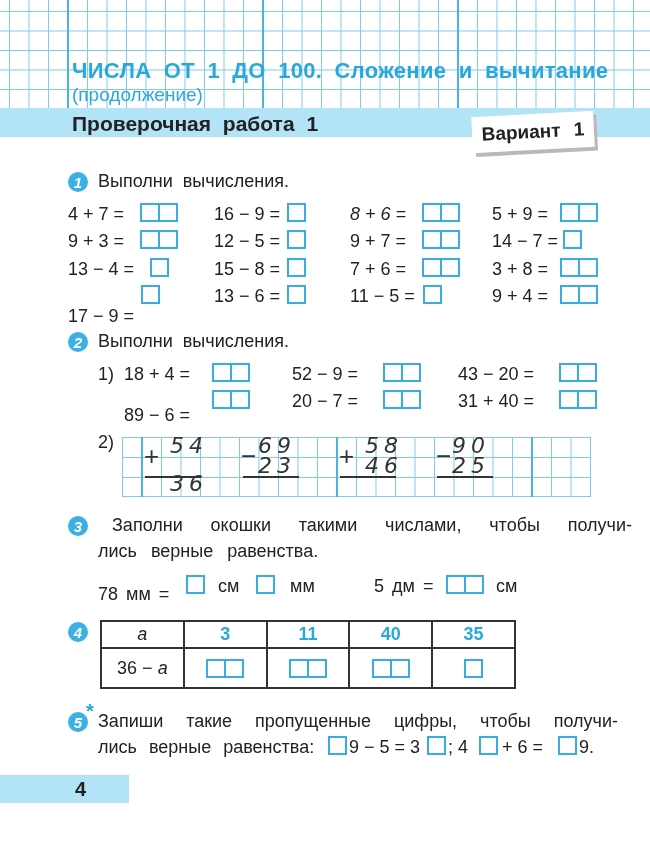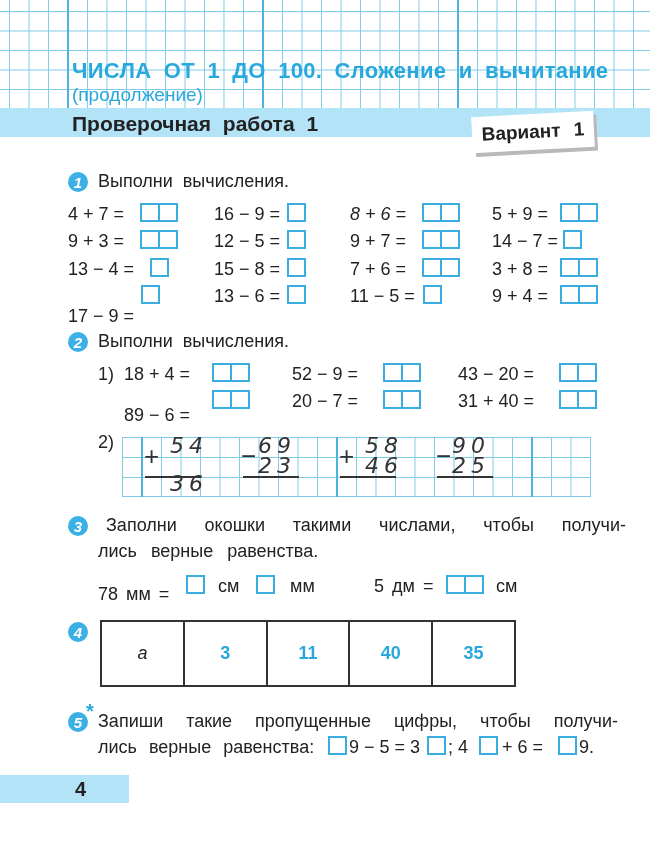--- a/index.html
+++ b/index.html
@@ -211,21 +211,21 @@
 <div class="hand" style="left:365px; top:436px;">58</div>
 <div class="hand" style="left:365px; top:456px;">46</div>
 <div class="calc-line" style="left:340px; top:476px; width:56px;"></div>
 
 <div class="op" style="left:436px; top:446px;">−</div>
 <div class="hand" style="left:452px; top:436px;">90</div>
 <div class="hand" style="left:452px; top:456px;">25</div>
 <div class="calc-line" style="left:437px; top:476px; width:56px;"></div>
 
 <div class="ex-badge" style="left:68px; top:516px;">3</div>
-<div class="ex-text" style="left:106px; top:515px; width:520px; text-align:justify; text-align-last:justify; word-spacing:9px;">Заполни окошки такими числами, чтобы получи-</div>
+<div class="ex-text" style="left:112px; top:515px; width:520px; text-align:justify; text-align-last:justify; word-spacing:9px;">Заполни окошки такими числами, чтобы получи-</div>
 <div class="ex-text" style="left:98px; top:541px; word-spacing:9px;">лись верные равенства.</div>
 
 <div class="expr" style="left:98px; top:584px; word-spacing:3px;">78  мм =</div>
 <div class="box single" style="left:186px; top:575px;"></div>
 <div class="expr" style="left:218px; top:576px;">см</div>
 <div class="box single" style="left:256px; top:575px;"></div>
 <div class="expr" style="left:290px; top:576px;">мм</div>
 
 <div class="expr" style="left:374px; top:576px; word-spacing:3px;">5  дм =</div>
 <div class="box double" style="left:446px; top:575px;"></div>
@@ -234,20 +234,30 @@
 <div class="ex-badge" style="left:68px; top:622px;">4</div>
 <table class="tbl">
   <tbody>
       <tr class="r1">
     <td class="var">a</td>
     <td class="hdr-num">3</td>
     <td class="hdr-num">11</td>
     <td class="hdr-num">40</td>
     <td class="hdr-num">35</td>
   </tr>
+  <tr class="r2">
+    <td>
+      <span>36 −</span>
+      <span class="var">a</span>
+    </td>
+    <td><span class="cell-box double"></span></td>
+    <td><span class="cell-box double"></span></td>
+    <td><span class="cell-box double"></span></td>
+    <td><span class="cell-box single"></span></td>
+  </tr>
 </tbody>
   </table>
 
 <div class="ex-badge" style="left:68px; top:712px;">5</div>
 <div class="star" style="left:86px; top:700px;">*</div>
 <div class="ex-text" style="left:98px; top:711px; width:520px; text-align:justify; text-align-last:justify; word-spacing:9px;">Запиши такие пропущенные цифры, чтобы получи-</div>
 <div class="ex-text" style="left:98px; top:737px; word-spacing:7px;">лись верные равенства:</div>
 
 <div class="box single" style="left:328px; top:736px;"></div>
 <div class="expr" style="left:349px; top:737px;">9 − 5 = 3</div>

